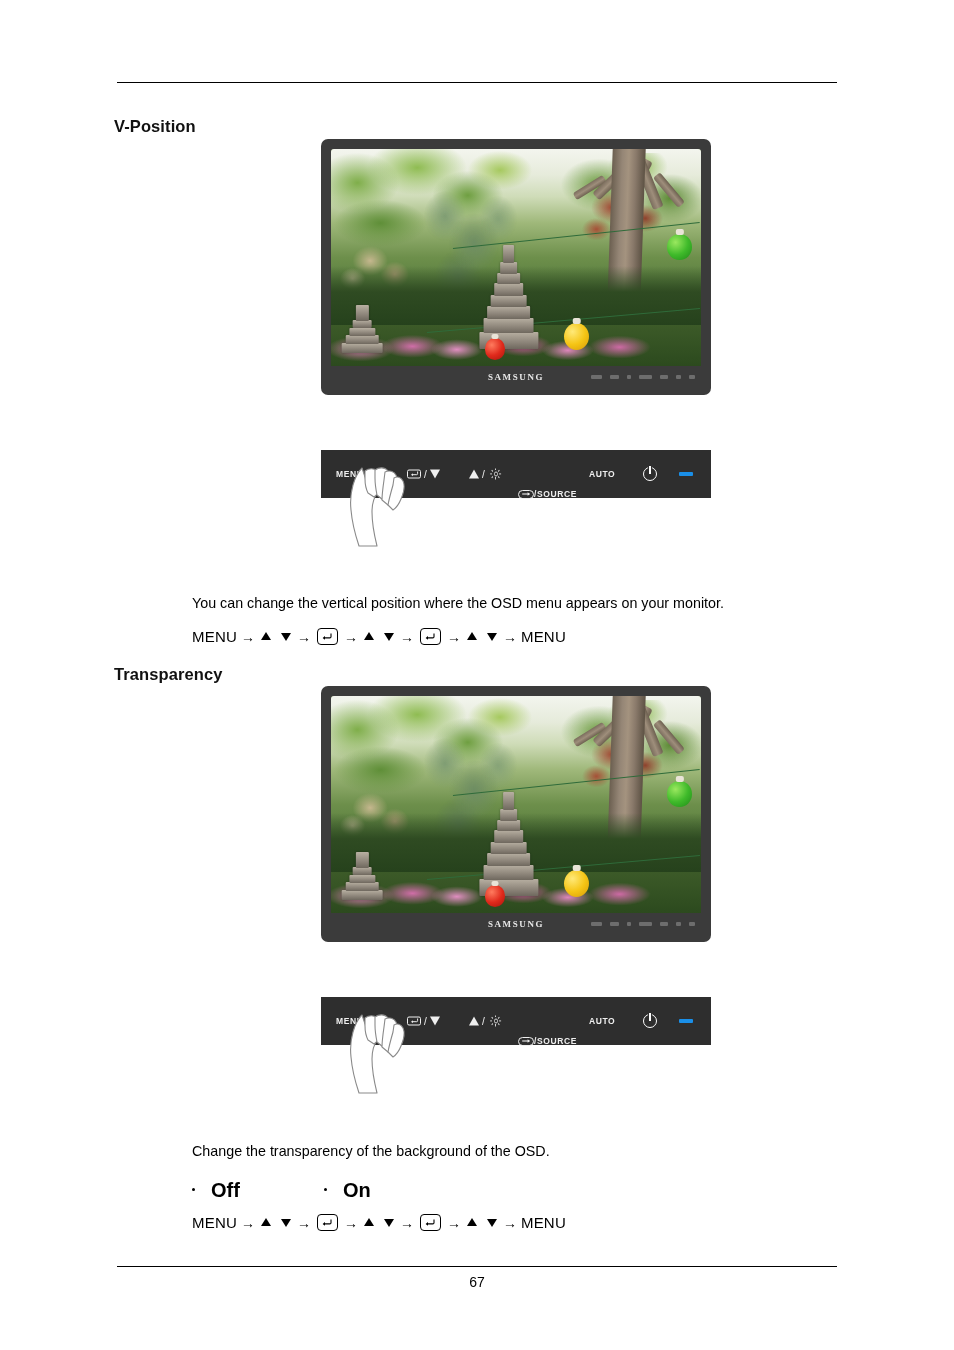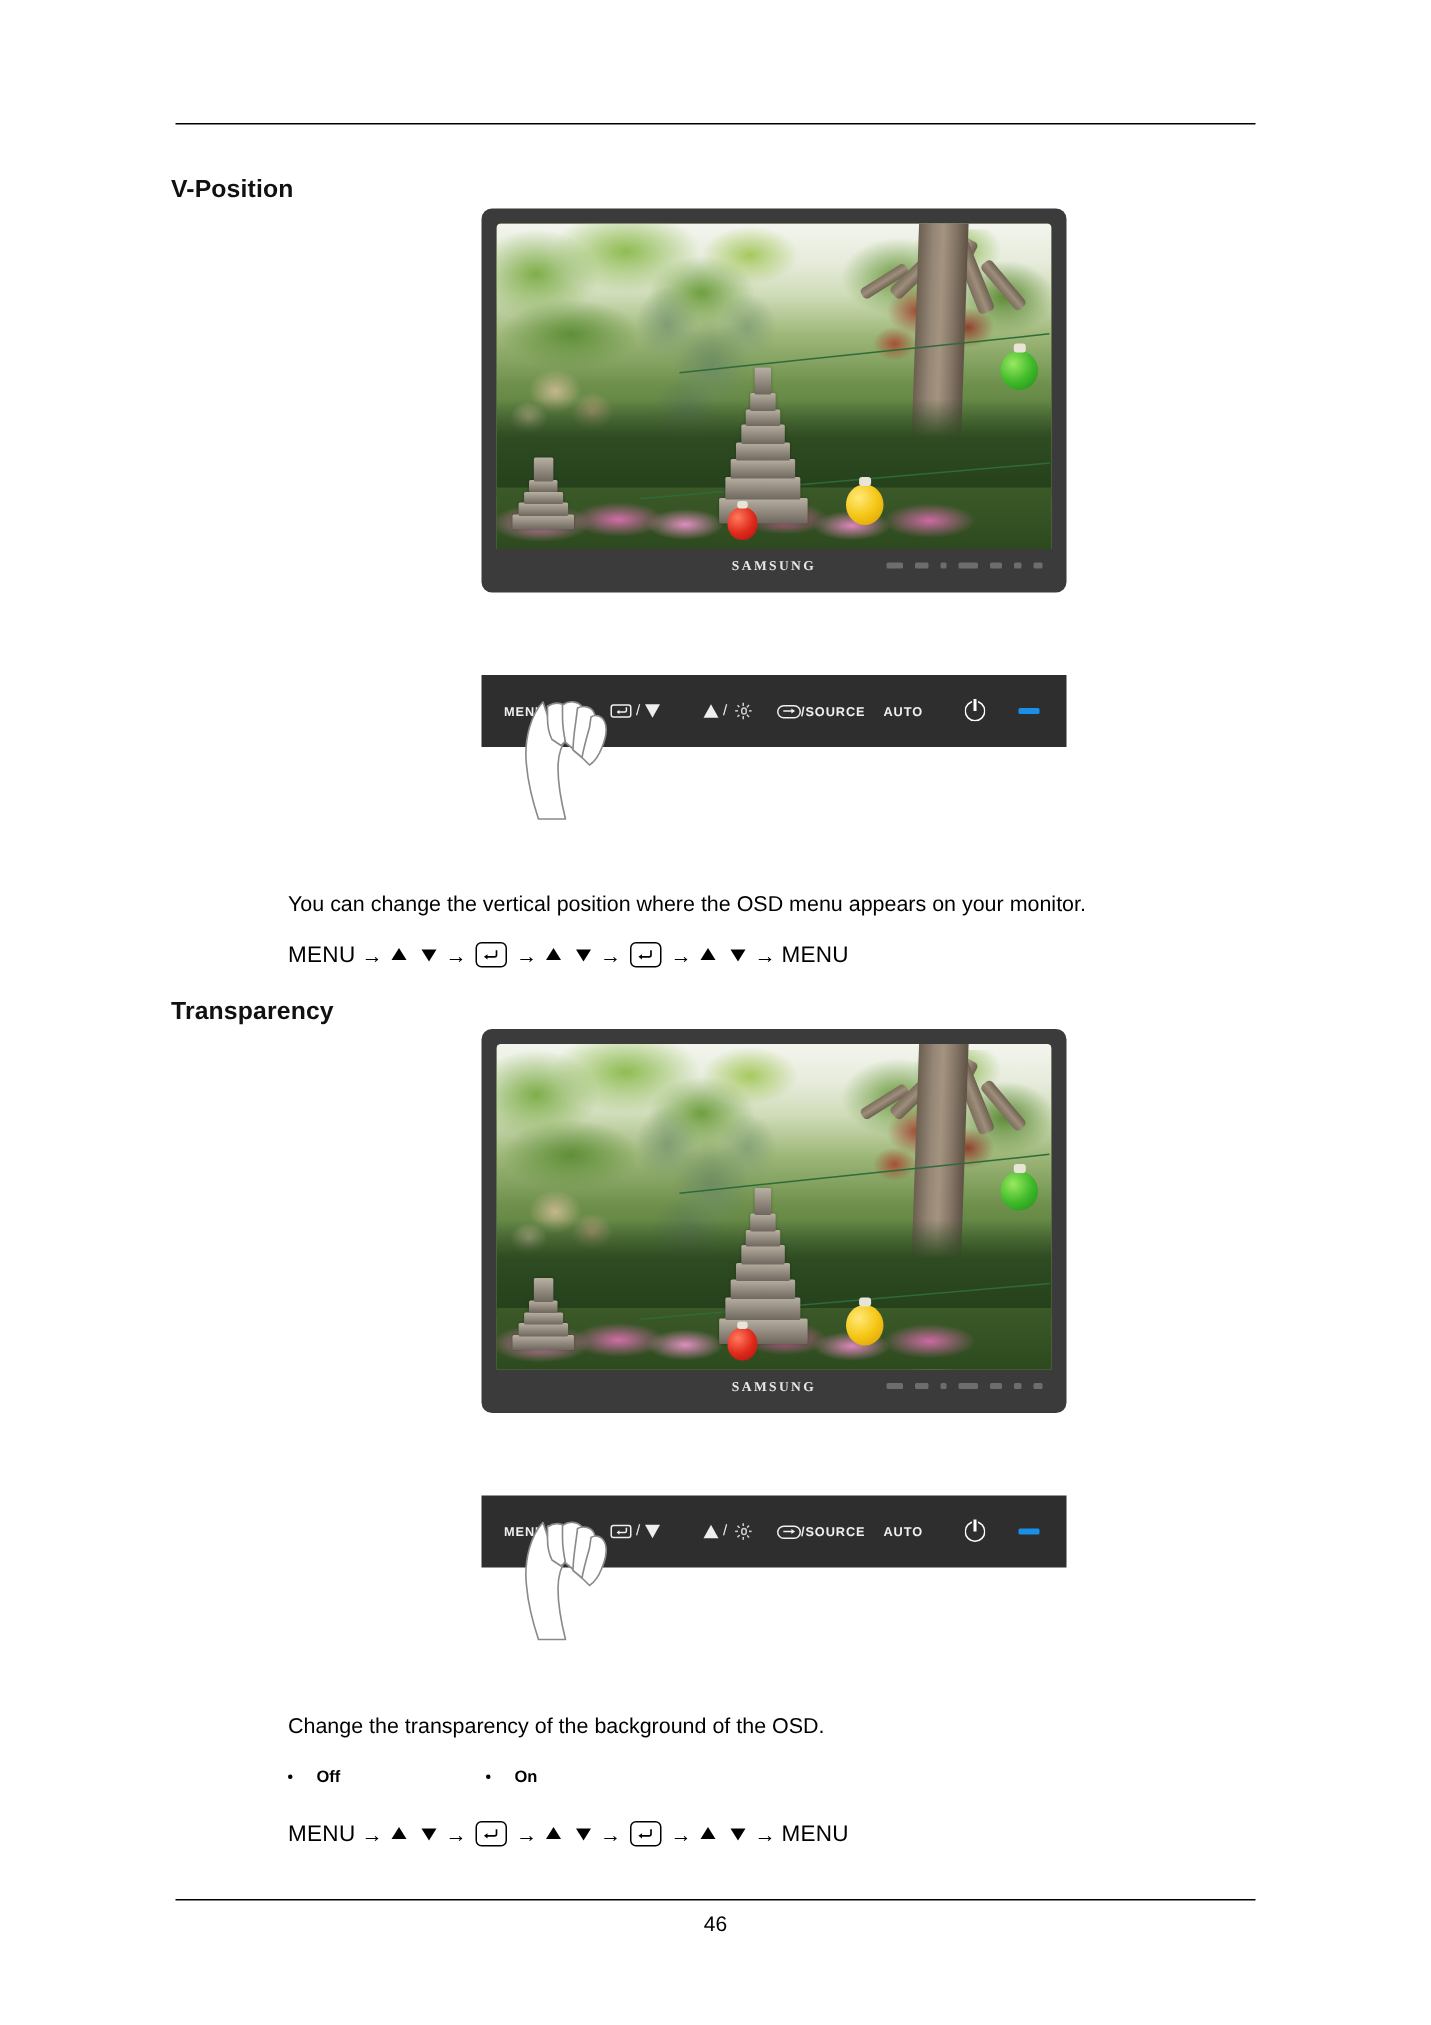--- a/index.html
+++ b/index.html
@@ -104,21 +104,21 @@
   .bullet {
     display: inline-block;
     width: 3px;
     height: 3px;
     background: #000;
     border-radius: 50%;
     margin-right: 16px;
     margin-bottom: 2px;
     flex: none;
   }
-  .opt-label { font-weight: bold; font-size: 11px; }
+  .opt-label { font-weight: bold; font-size: 20px; }
 
   
   .nav-path {
     position: absolute;
     left: 192px;
     display: flex;
     align-items: center;
     font-size: 15px;
     white-space: nowrap;
   }
@@ -376,21 +376,21 @@
     font-size: 8.5px;
     font-weight: bold;
     letter-spacing: .6px;
     color: #efefef;
     top: 50%;
     transform: translateY(-50%);
   }
   #cp-menu   { left: 15px; }
   #cp-enter  { left: 86px; }
   #cp-up     { left: 148px; }
-  #cp-source { left: 197px; }
+  #cp-source { left: 197px; margin-top: 20px; }
   #cp-auto   { left: 268px; }
   #cp-power  { left: 322px; }
   #cp-led    { left: 358px; }
 
   .icon-menu-rect {
     display: inline-block;
     width: 15px;
     height: 9px;
     border: 1.3px solid #efefef;
     margin-left: 2px;
@@ -817,15 +817,15 @@
         </svg>
     </span>
     <span class="nav-arrow">→</span>
     <span class="nav-up"></span>
     <span class="nav-down"></span>
     <span class="nav-arrow">→</span>
     <span class="nav-word">MENU</span>
   </div>
 
   <div class="footer-rule"></div>
-  <div class="footer-page">46</div>
+  <div class="footer-page">67</div>
 
 </div>
 
 </body></html>

